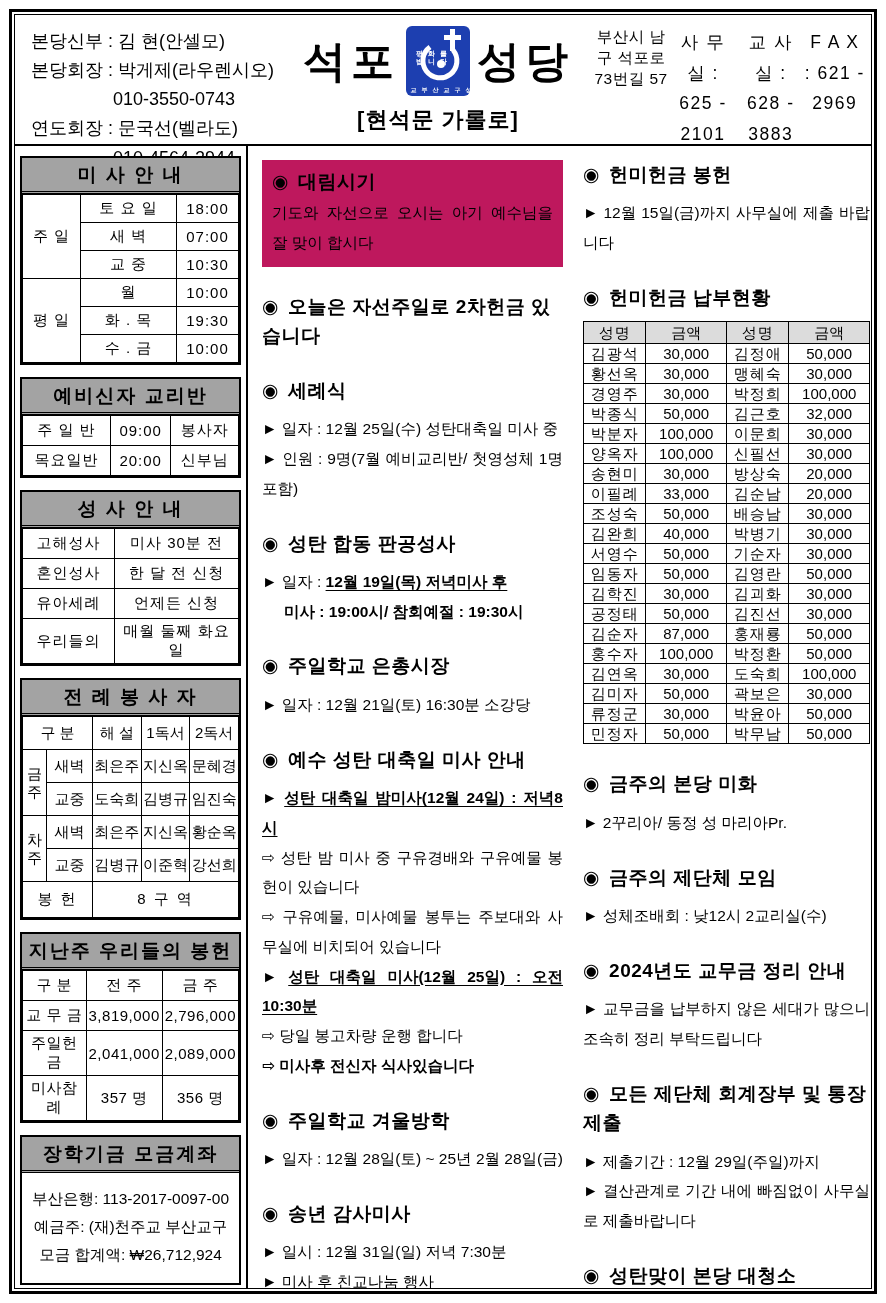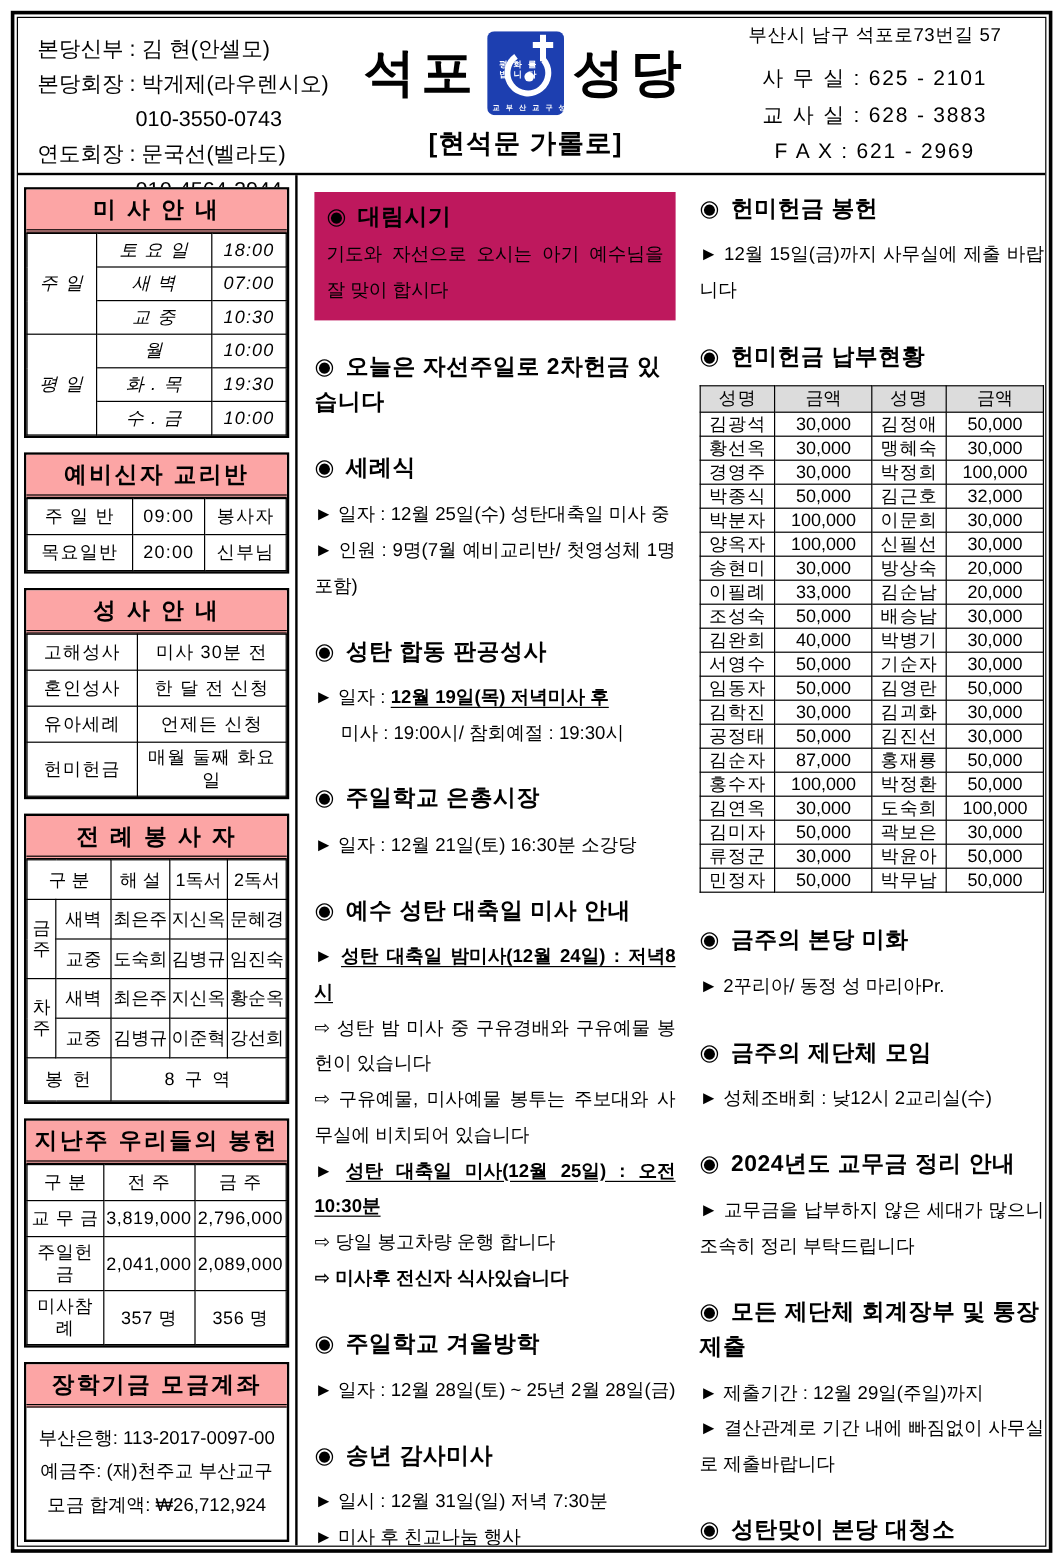--- a/index.html
+++ b/index.html
@@ -24,43 +24,43 @@
     display: flex; align-items: stretch;
     border-bottom: 2px solid #000;
     padding: 12px 6px 10px 16px; height: 131px; flex: none;
   }
   .staff { width: 252px; font-size: 18px; line-height: 1.62; white-space: nowrap; }
   .staff .indent { padding-left: 82px; }
   .title-block { flex: 1; display: flex; flex-direction: column; align-items: center; justify-content: center; }
   .church-name { display: flex; align-items: center; gap: 7px; font-size: 43px; font-weight: bold; letter-spacing: 5px; line-height: 1; }
   .pastor { font-size: 22px; font-weight: bold; margin-top: 9px; letter-spacing: 1px; }
   .logo { width: 64px; height: 70px; flex: none; display: block; }
-  .contact { width: 272px; display: flex; flex-direction: column; justify-content: center; text-align: center; }
+  .contact { width: 272px; display: flex; flex-direction: row; text-align: center; }
   .contact .addr { font-size: 15.5px; margin-bottom: 10px; letter-spacing: 0.5px; }
   .contact .cline { font-size: 17.5px; letter-spacing: 1.5px; line-height: 1.75; }
 
   
   .cols { flex: 1; display: flex; min-height: 0; }
   .left-col  { width: 233px; flex: none; border-right: 2px solid #000; padding: 10px 5px 0 5px; }
   .mid-col   { width: 327px; flex: none; padding: 2px 12px 0 14px; }
   .right-col { flex: 1; padding: 2px 12px 0 8px; }
 
   
   .box { border: 2px solid #000; margin-bottom: 12px; background: #fff; }
   .box-title {
-    background: #fca5a5; border-bottom: 3px double #000;
+    background: #a3a3a3; border-bottom: 3px double #000;
     font-weight: bold; font-size: 19px; text-align: center;
     padding: 4px 0 3px; letter-spacing: 2px;
   }
   .box table { width: 100%; border-collapse: collapse; }
   .box td {
     border: 1px solid #000; text-align: center;
     font-size: 15px; padding: 3px 2px; letter-spacing: 1px;
   }
-  .mass td { height: 28px; font-style: italic; }
+  .mass td { height: 28px; }
   .mass .c-day { width: 58px; }
   .mass .c-lab { width: 96px; }
   .cate td { height: 30px; }
   .sacr td { height: 30px; }
   .sacr .c-l { width: 92px; }
   .serv td { height: 33px; padding: 2px 1px; letter-spacing: 0; }
   .serv .c-wk { width: 24px; }
   .serv .c-tm { width: 46px; }
   .vert { word-break: break-all; line-height: 1.15; margin-left: 36px; }
   .offer-row td { height: 36px; letter-spacing: 2px; }
@@ -70,21 +70,21 @@
 
   
   .sec-title {
     font-size: 19px; font-weight: bold; letter-spacing: 0.5px;
     margin: 25px 0 9px; line-height: 1.55;
   }
   .sec-title .bullet { margin-right: 9px; }
   .sec-line { font-size: 15.5px; line-height: 1.92; text-align: justify; }
   .bold { font-weight: bold; }
   .u { font-weight: bold; text-decoration: underline; text-underline-offset: 3px; }
-  .indent2 { padding-left: 22px; }
+  .indent2 { padding-left: 22px; font-weight: bold; }
   .advent-box { background: #be185d; padding: 7px 10px 9px; margin-top: 12px; }
   .advent-box .sec-title { margin: 0 0 2px; }
   .mt-first { margin-top: 12px; }
 
   
   .rice-table { width: 287px; border-collapse: collapse; margin-top: 4px; }
   .rice-table td, .rice-table th {
     border: 1px solid #000; text-align: center; font-weight: normal;
     font-size: 15px; padding: 0 2px; height: 20px; line-height: 1.25;
   }
@@ -200,21 +200,21 @@
           </tr>
           <tr>
             <td>혼인성사</td>
             <td>한 달 전 신청</td>
           </tr>
           <tr>
             <td>유아세례</td>
             <td>언제든 신청</td>
           </tr>
           <tr>
-            <td>헌미헌금</td>
+            <td>우리들의</td>
             <td>매월 둘째 화요일</td>
           </tr>
         </tbody>
               </table>
       </div>
 
       <div class="box">
         <div class="box-title">전 례 봉 사 자</div>
         <table class="serv">
           <tbody>

